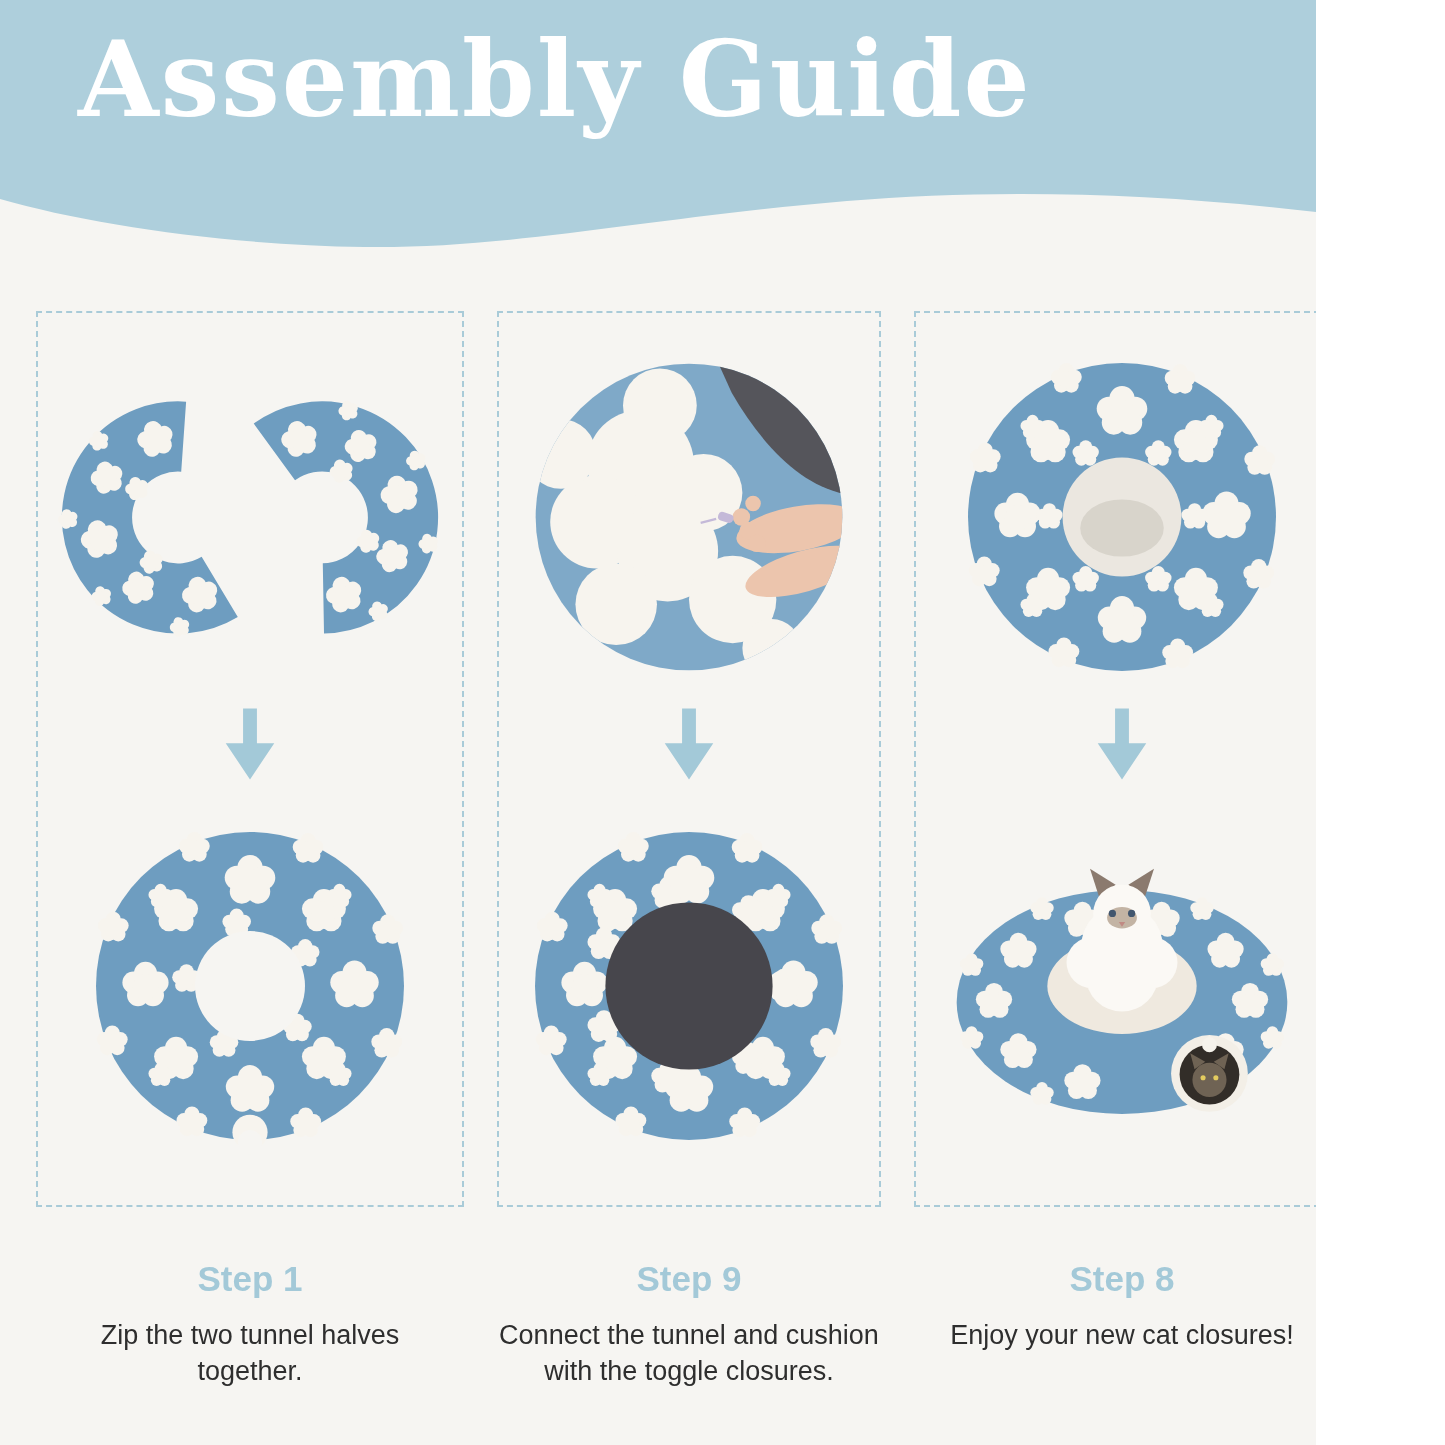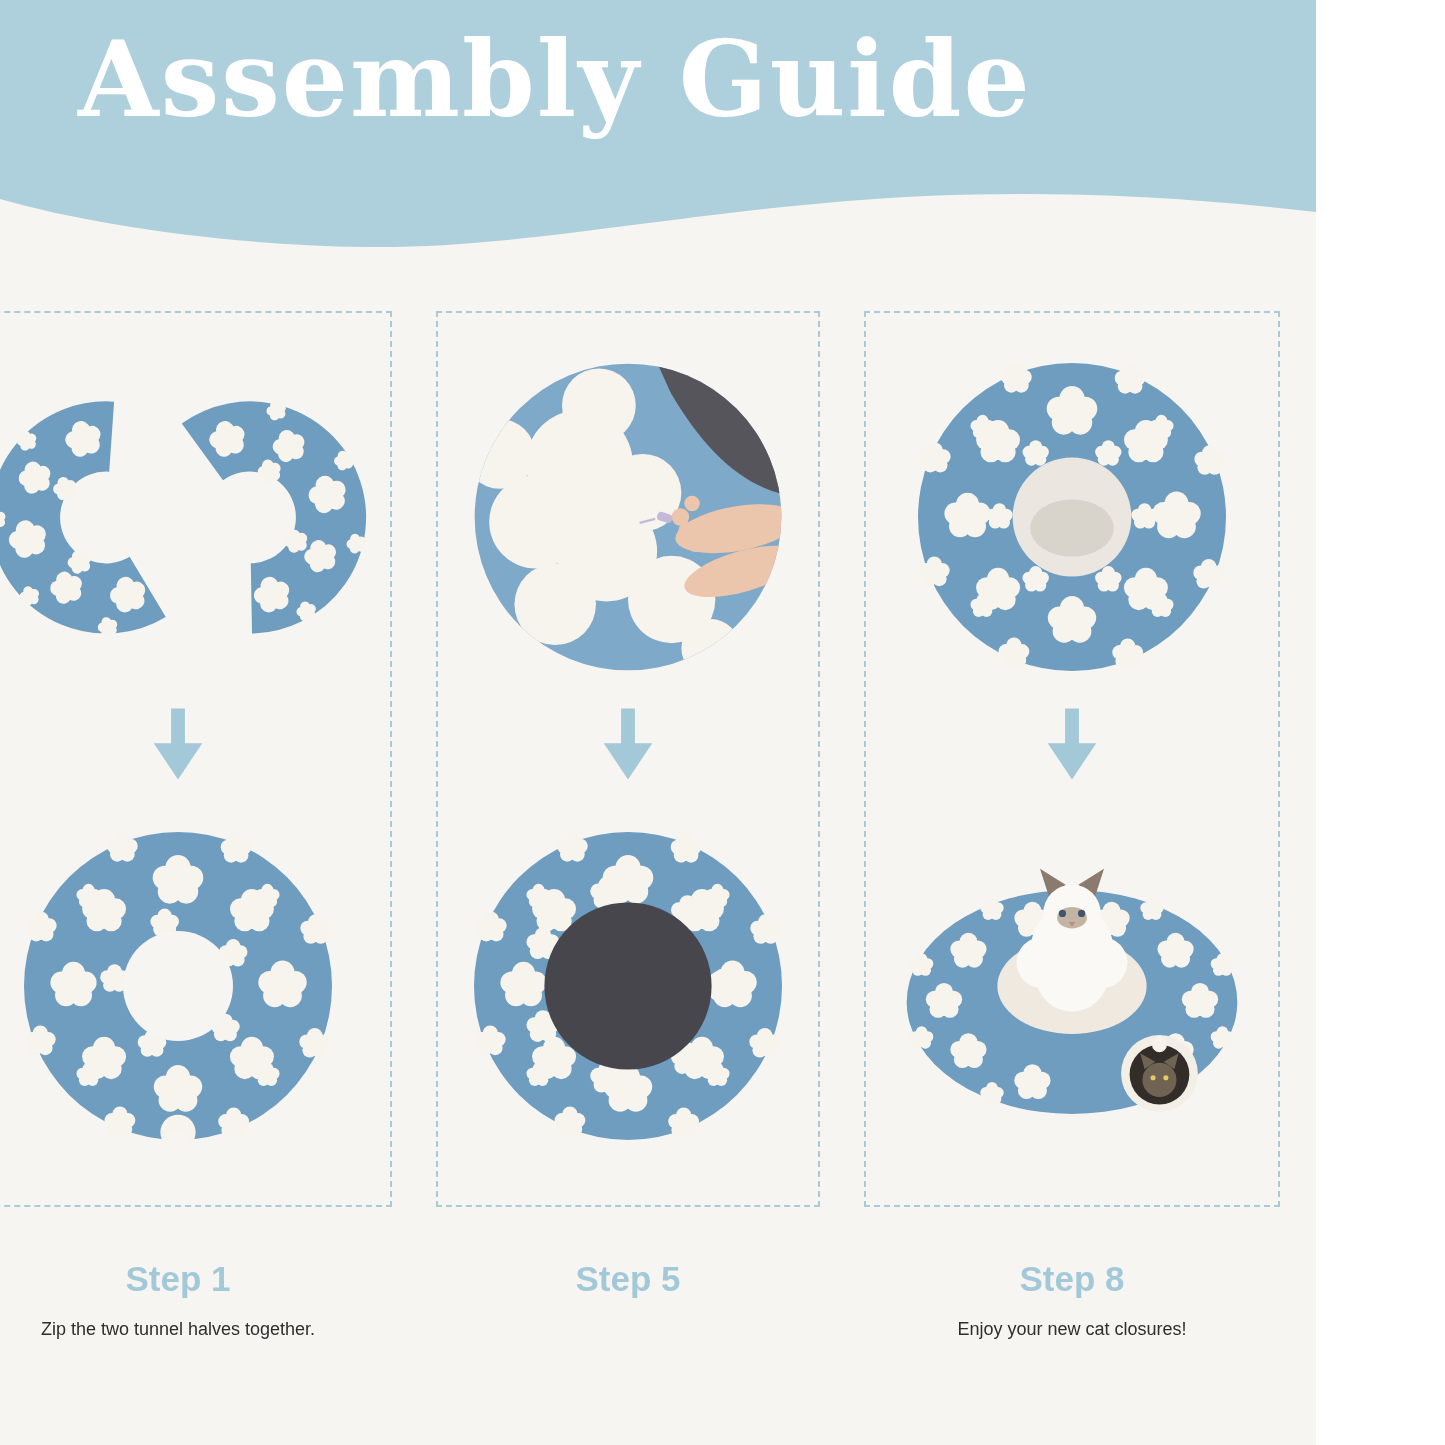--- a/index.html
+++ b/index.html
@@ -24,24 +24,23 @@
     font-size:104px;
     letter-spacing:2px;
     color:#ffffff;
     white-space:nowrap;
   }
   .wave { display:block; width:100%; height:70px; margin-top:-1px; }
   .wave path { fill:var(--header-bg,#aecfdc); }
 
   .steps {
     display:flex;
-    gap:44px;
+    gap:33px;
     padding:0 36px;
     margin-top:54px;
-    justify-content:flex-end;
   }
   .step { flex:1; display:flex; flex-direction:column; align-items:center; }
   .dashed-box {
     width:100%; height:896px;
     border:2px dashed #a9cbd8;
     display:flex; flex-direction:column;
     align-items:center; justify-content:space-between;
     padding:26px 14px;
   }
   .illus { display:flex; align-items:center; justify-content:center; }
@@ -51,21 +50,21 @@
   .arrow-wrap svg { display:block; }
   .arrow-wrap use { fill:var(--accent-blue,#a3c9d8); }
 
   .step-label {
     margin-top:52px;
     font-size:35px; font-weight:bold;
     color:var(--accent-blue,#a3c9d8);
   }
   .step-desc {
     margin-top:18px;
-    font-size:18px;
+    font-size:27px;
     color:#2e2e2e;
     text-align:center;
     line-height:1.35;
     max-width:390px;
   }
 </style>
 </head>
 <body>
 
 <svg width="0" height="0" style="position:absolute" aria-hidden="true">
@@ -221,21 +220,22 @@
             <use href="#cloud" transform="translate(214.1,93.2) scale(0.75)"></use>
             <use href="#cloud" transform="translate(140.7,76.2) scale(0.75)"></use>
             <use href="#cloud" transform="translate(82.7,122.3) scale(0.75)"></use>
             <use href="#cloud" transform="translate(82.7,197.7) scale(0.75)"></use>
             <use href="#cloud" transform="translate(140.7,243.8) scale(0.75)"></use>
             <use href="#cloud" transform="translate(214.1,226.8) scale(0.75)"></use>
             <circle cx="160" cy="160" r="76" style="fill:var(--cushion-dark,#47464c)"></circle>
           </svg>
         </div>
       </div>
-      <h2 class="step-label">Step 5</h2>
+      <h2 class="step-label">Step 9</h2>
+      <p class="step-desc">Connect the tunnel and cushion with the toggle closures.</p>
     </section>
 
     <section class="step">
       <div class="dashed-box">
         <div class="illus illus-top">
           <svg viewBox="0 0 320 320" width="352">
             <use href="#donut-base"></use>
             <use href="#cloud" transform="translate(226,160) scale(0.6)"></use>
             <use href="#cloud" transform="translate(193,102.8) scale(0.6)"></use>
             <use href="#cloud" transform="translate(127,102.8) scale(0.6)"></use>

